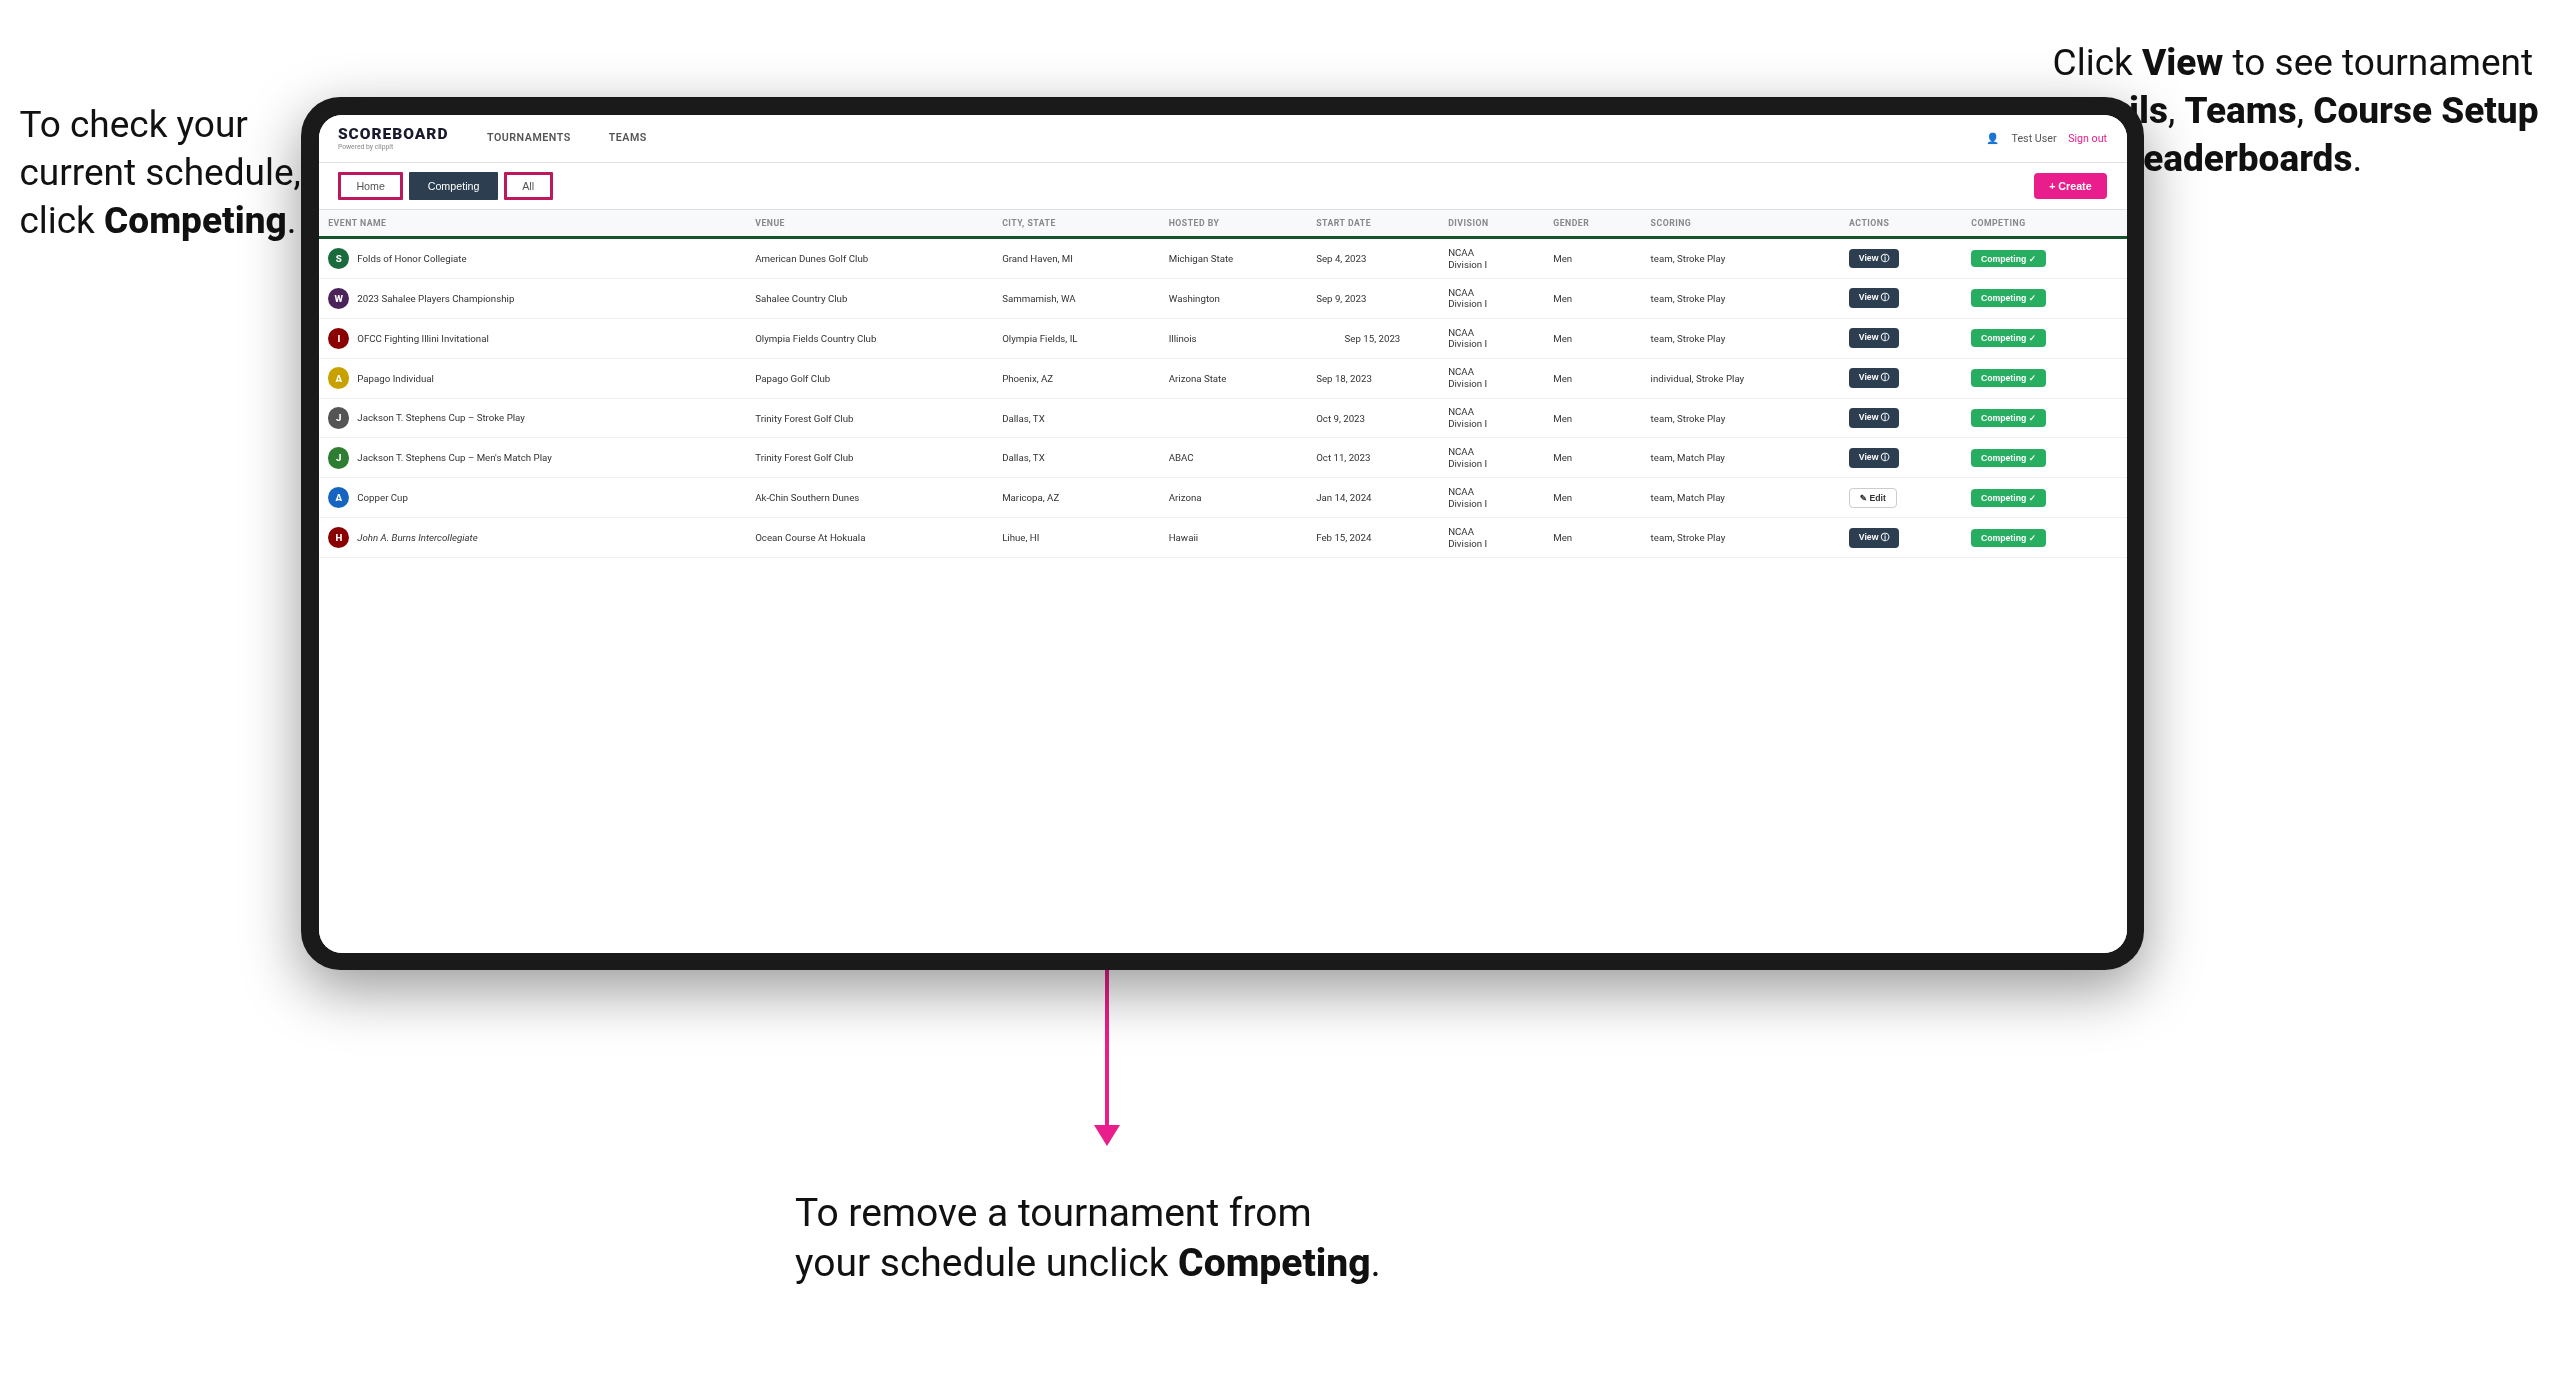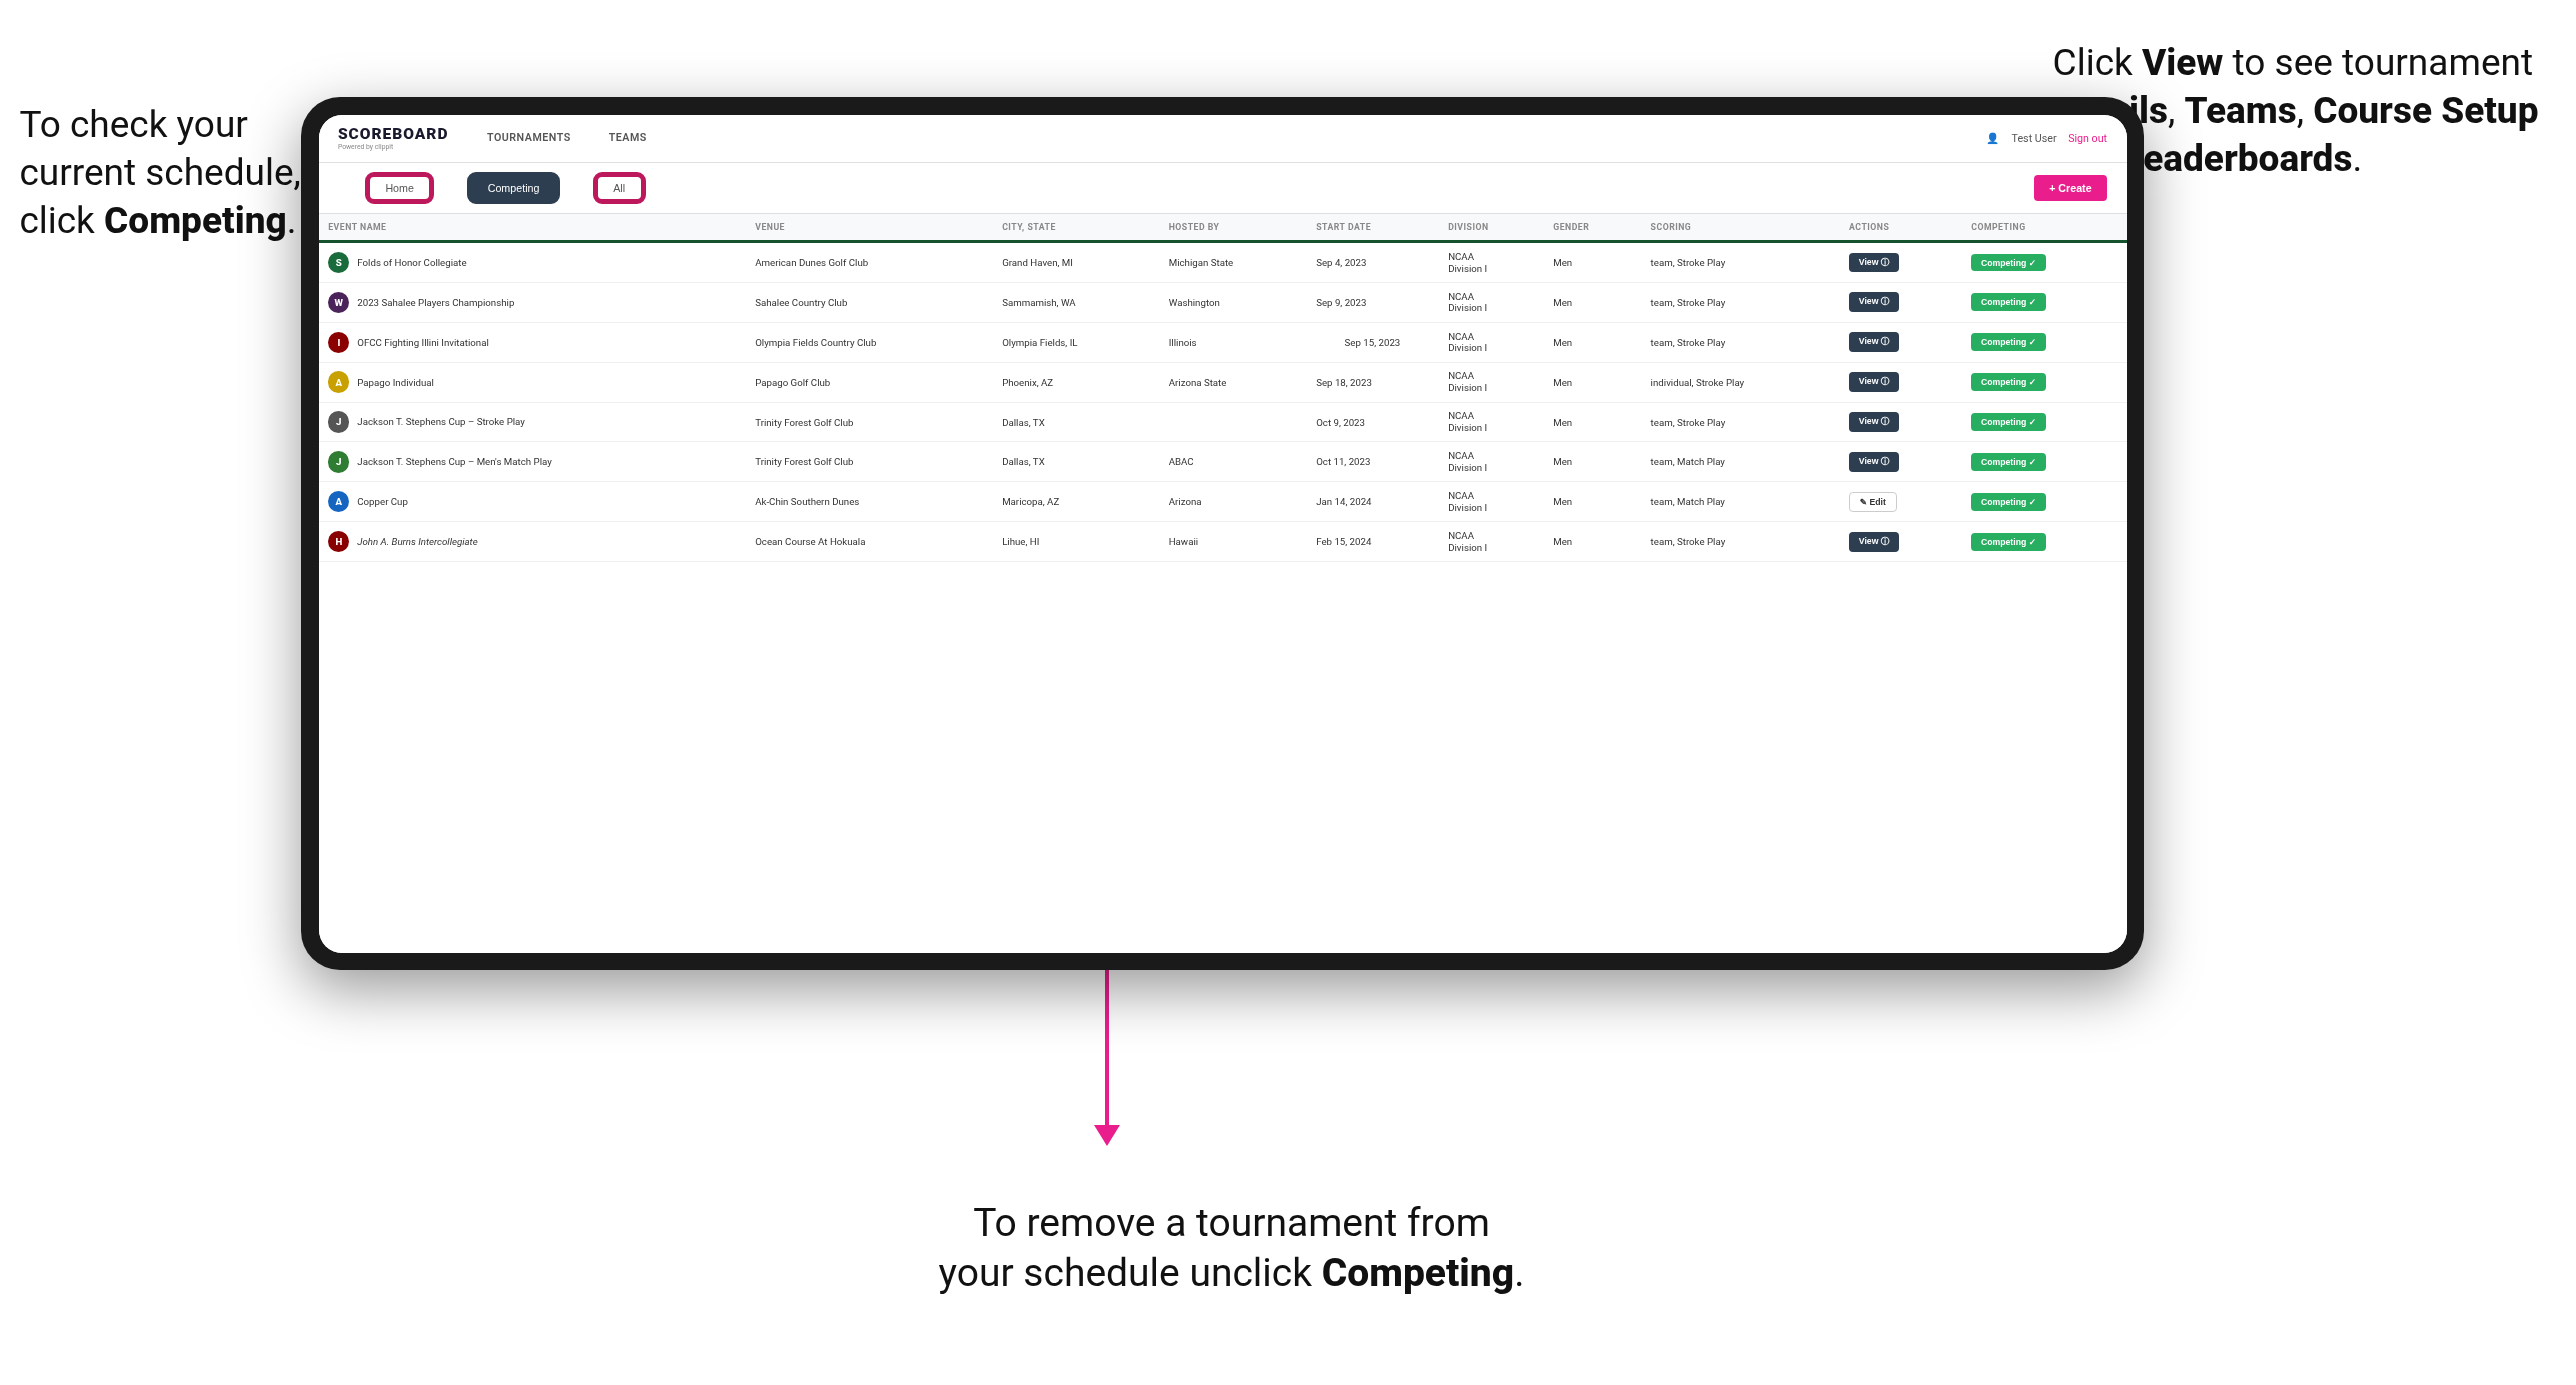--- a/index.html
+++ b/index.html
@@ -25,25 +25,24 @@
       top: 101px;
       left: 19.4px;
       width: 407px;
     }
     .annotation-top-right {
       top: 39px;
       right: 19.4px;
       width: 504px;
     }
     .annotation-bottom {
-      bottom: 87px;
+      bottom: 97px;
       left: 795px;
       width: 873px;
       font-size: 39px;
-      text-align: center;
     }
 
     
     .tablet-frame {
       position: absolute;
       top: 97px;
       left: 301px;
       width: 1843px;
       height: 873px;
       background: #1a1a1a;
@@ -127,28 +126,27 @@
       border-bottom: 1px solid #e0e0e0;
       flex-shrink: 0;
     }
 
     .filter-tabs {
       display: flex;
       gap: 5.8px;
     }
     .filter-tab {
       padding: 4.8px 15.5px;
-      border-radius: 9px;
+      border-radius: 1px;
       font-size: 10.7px;
       font-weight: 500;
       cursor: pointer;
-      border: 5px solid #be185d;
+      border: 3px solid #be185d;
       background: #fff;
       color: #555;
-      margin-left: 27px;
     }
     .filter-tab.active {
       background: #2c3e50;
       color: #fff;
       border-color: #2c3e50;
     }
 
     .create-btn {
       background: #e91e8c;
       color: #fff;

